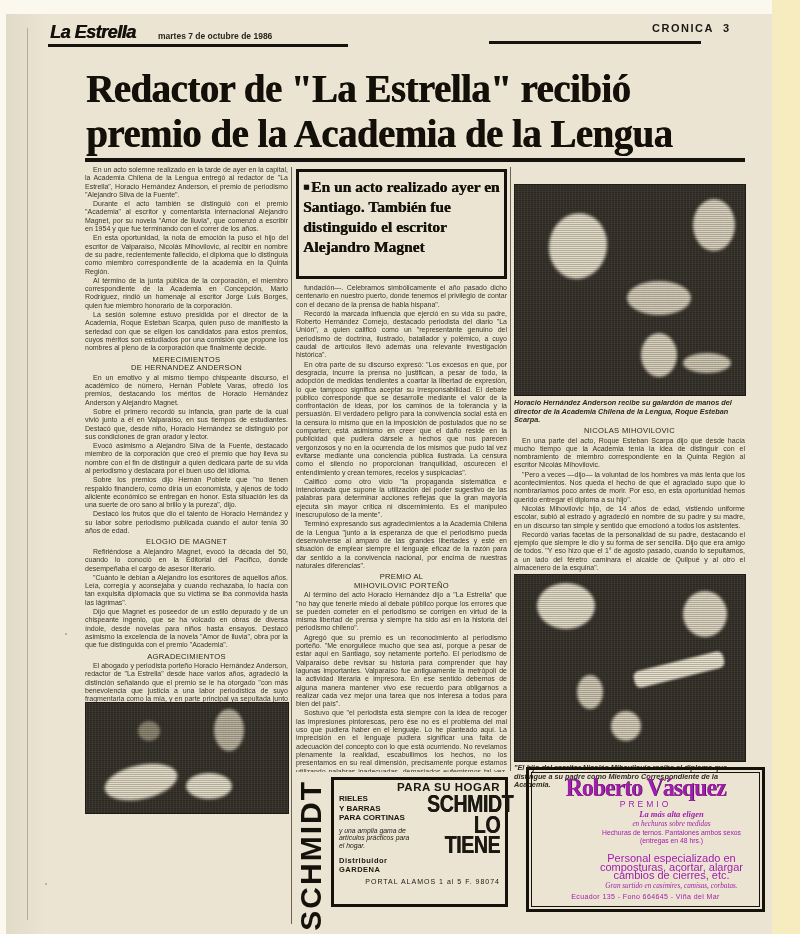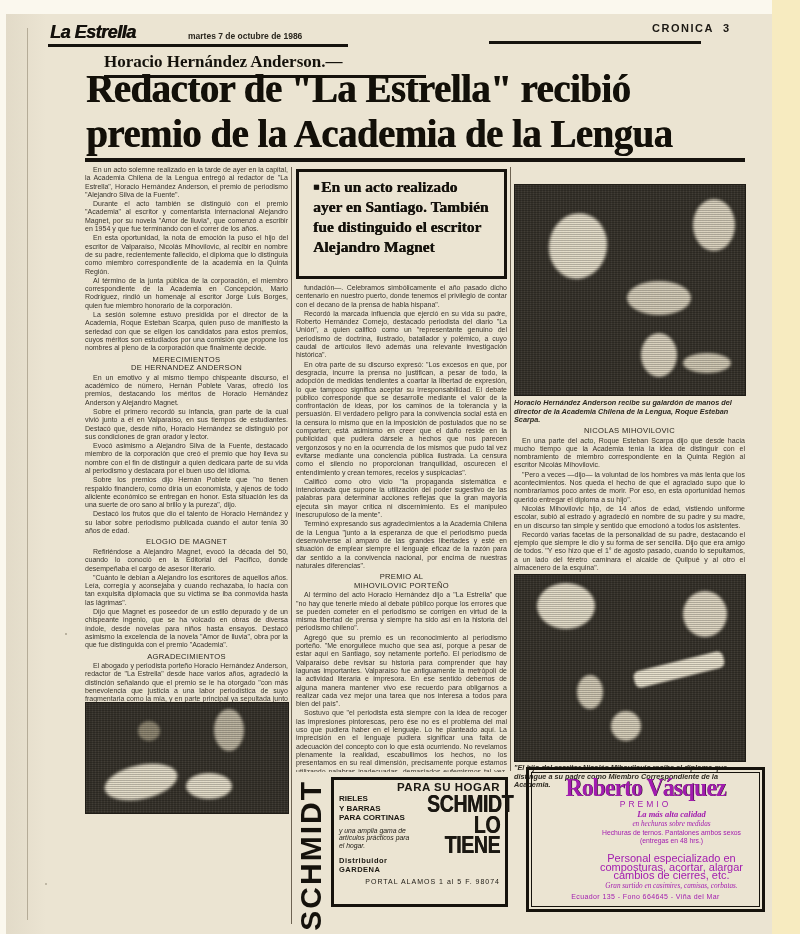--- a/index.html
+++ b/index.html
@@ -10,21 +10,21 @@
            radial-gradient(circle 2px at 60px 620px, rgba(90,80,60,.35) 0 60%, transparent 70%),
            radial-gradient(circle 2px at 40px 870px, rgba(90,80,60,.3) 0 60%, transparent 70%),
            radial-gradient(circle 1px at 700px 300px, rgba(90,80,60,.3) 0 60%, transparent 70%),
            linear-gradient(90deg, rgba(120,105,80,.08), rgba(0,0,0,0) 40px);}
   .edge-strip{position:absolute;left:772px;top:0;width:28px;height:934px;background:#f7ebc0;}
   .fold-line{position:absolute;left:27px;top:28px;width:1px;height:892px;background:rgba(120,108,86,.45);}
 
   
   .masthead{position:absolute;left:50px;top:22px;font:italic 900 18px "Liberation Sans",sans-serif;
             letter-spacing:-.5px;text-shadow:.6px 0 #1a1712;color:#14110c;}
-  .dateline{position:absolute;left:158px;top:31px;font:bold 8.5px "Liberation Sans",sans-serif;color:#2a261e;margin-left:30px;}
+  .dateline{position:absolute;left:158px;top:31px;font:bold 8.5px "Liberation Sans",sans-serif;color:#2a261e;}
   .rule-a{position:absolute;left:48px;top:44px;width:300px;height:3px;background:#16130e;}
   .rule-b{position:absolute;left:489px;top:41px;width:212px;height:3px;background:#16130e;}
   .section-label{position:absolute;left:652px;top:22px;font:bold 11px "Liberation Sans",sans-serif;
                  letter-spacing:1.5px;color:#1c1914;}
   .kicker{position:absolute;left:104px;top:52px;width:322px;font:bold 17px "Liberation Serif",serif;
           color:#15120c;border-bottom:3px solid #15120c;padding-bottom:3px;}
   .headline{position:absolute;left:86px;top:66px;width:672px;margin:0;
             font:bold 40px/45px "Liberation Serif",serif;color:#131009;letter-spacing:-.5px;
             transform:scaleX(.97);transform-origin:left;text-shadow:.7px 0 #131009;}
   .rule-c{position:absolute;left:85px;top:158px;width:660px;height:4px;background:#16130e;}
@@ -37,21 +37,21 @@
   .colflow{position:absolute;overflow:hidden;color:#37322a;filter:blur(.22px);}
   .col1{left:85px;top:166px;width:203px;height:536px;}
   .col2{left:296px;top:284px;width:211px;height:488px;}
   .col3{left:514px;top:424px;width:231px;height:148px;}
   .para{margin:0 0 1px;text-indent:8px;font-size:7px;line-height:8.3px;text-align:justify;}
   .head{margin:3px 0 1px;text-align:center;font-weight:normal;font-size:7.6px;line-height:8.6px;
         letter-spacing:.3px;white-space:pre-line;color:#241f17;}
 
   
   .deck-box{position:absolute;left:296px;top:169px;width:211px;height:110px;border:3px solid #15120c;
-            box-sizing:border-box;padding:5px 14px;font:bold 15.5px/20px "Liberation Serif",serif;
+            box-sizing:border-box;padding:5px 4px;font:bold 15.5px/20px "Liberation Serif",serif;
             color:#15120c;text-shadow:.4px 0 #15120c;}
   .deck-bullet{font-size:10px;vertical-align:2px;margin-right:2px;}
 
   
   .photo{position:absolute;background:#37332b;border:1px solid #1f1c16;box-sizing:border-box;overflow:hidden;}
   .photo::after{content:"";position:absolute;inset:0;
       background:repeating-linear-gradient(0deg, rgba(0,0,0,.22) 0 1px, transparent 1px 2px),
                  repeating-linear-gradient(90deg, rgba(255,255,255,.05) 0 1px, transparent 1px 3px);}
   .blob{position:absolute;background:#e2dbc7;border-radius:50%;filter:blur(1.5px);}
   .bar{position:absolute;background:#e6dfcb;filter:blur(1px);}
@@ -114,21 +114,20 @@
   <div class="fold-line"></div>
 
   <div class="masthead">La Estrella</div>
   <div class="dateline">martes 7 de octubre de 1986</div>
   <div class="rule-a"></div>
   <div class="rule-b"></div>
   <div class="section-label">
     <span>CRONICA</span>&nbsp;
     <span>3</span>
   </div>
-  <div class="kicker">Horacio Hernández Anderson.—</div>
   <h1 class="headline"><span>Redactor de "La Estrella" recibió</span><br><span>premio de la Academia de la Lengua</span></h1>
   <div class="rule-c"></div>
 
   <div class="divider d1"></div>
   <div class="divider d2"></div>
 
   <div class="colflow col1">
       <p class="para">En un acto solemne realizado en la tarde de ayer en la capital, la Academia Chilena de la Lengua entregó al redactor de "La Estrella", Horacio Hernández Anderson, el premio de periodismo "Alejandro Silva de la Fuente".</p>
       <p class="para">Durante el acto también se distinguió con el premio "Academia" al escritor y comentarista internacional Alejandro Magnet, por su novela "Amor de lluvia", que comenzó a escribir en 1954 y que fue terminando con el correr de los años.</p>
       <p class="para">En esta oportunidad, la nota de emoción la puso el hijo del escritor de Valparaíso, Nicolás Mihovilovic, al recibir en nombre de su padre, recientemente fallecido, el diploma que lo distinguía como miembro correspondiente de la academia en la Quinta Región.</p>
@@ -212,21 +211,21 @@
     </div>
     <div class="s-addr">PORTAL ALAMOS 1 al 5  F. 98074</div>
   </div>
 
   <div class="vasquez">
     <div class="v-name">Roberto Vásquez</div>
     <div class="v-role">PREMIO</div>
     <div class="v-row">
       <div class="v-illus"></div>
       <div class="v-text">
-        <div class="v-l1">La más alta calidad</div>
+        <div class="v-l1">La más alta eligen</div>
         <div class="v-l2">en hechuras sobre medidas</div>
         <div class="v-l3">Hechuras de ternos. Pantalones ambos sexos (entregas en 48 hrs.)</div>
         <div class="v-l4">Personal especializado en composturas, acortar, alargar cambios de cierres, etc.</div>
         <div class="v-l5">Gran surtido en casimires, camisas, corbatas.</div>
       </div>
     </div>
     <div class="v-addr">Ecuador 135 - Fono 664645 - Viña del Mar</div>
   </div>
 </div>
 

